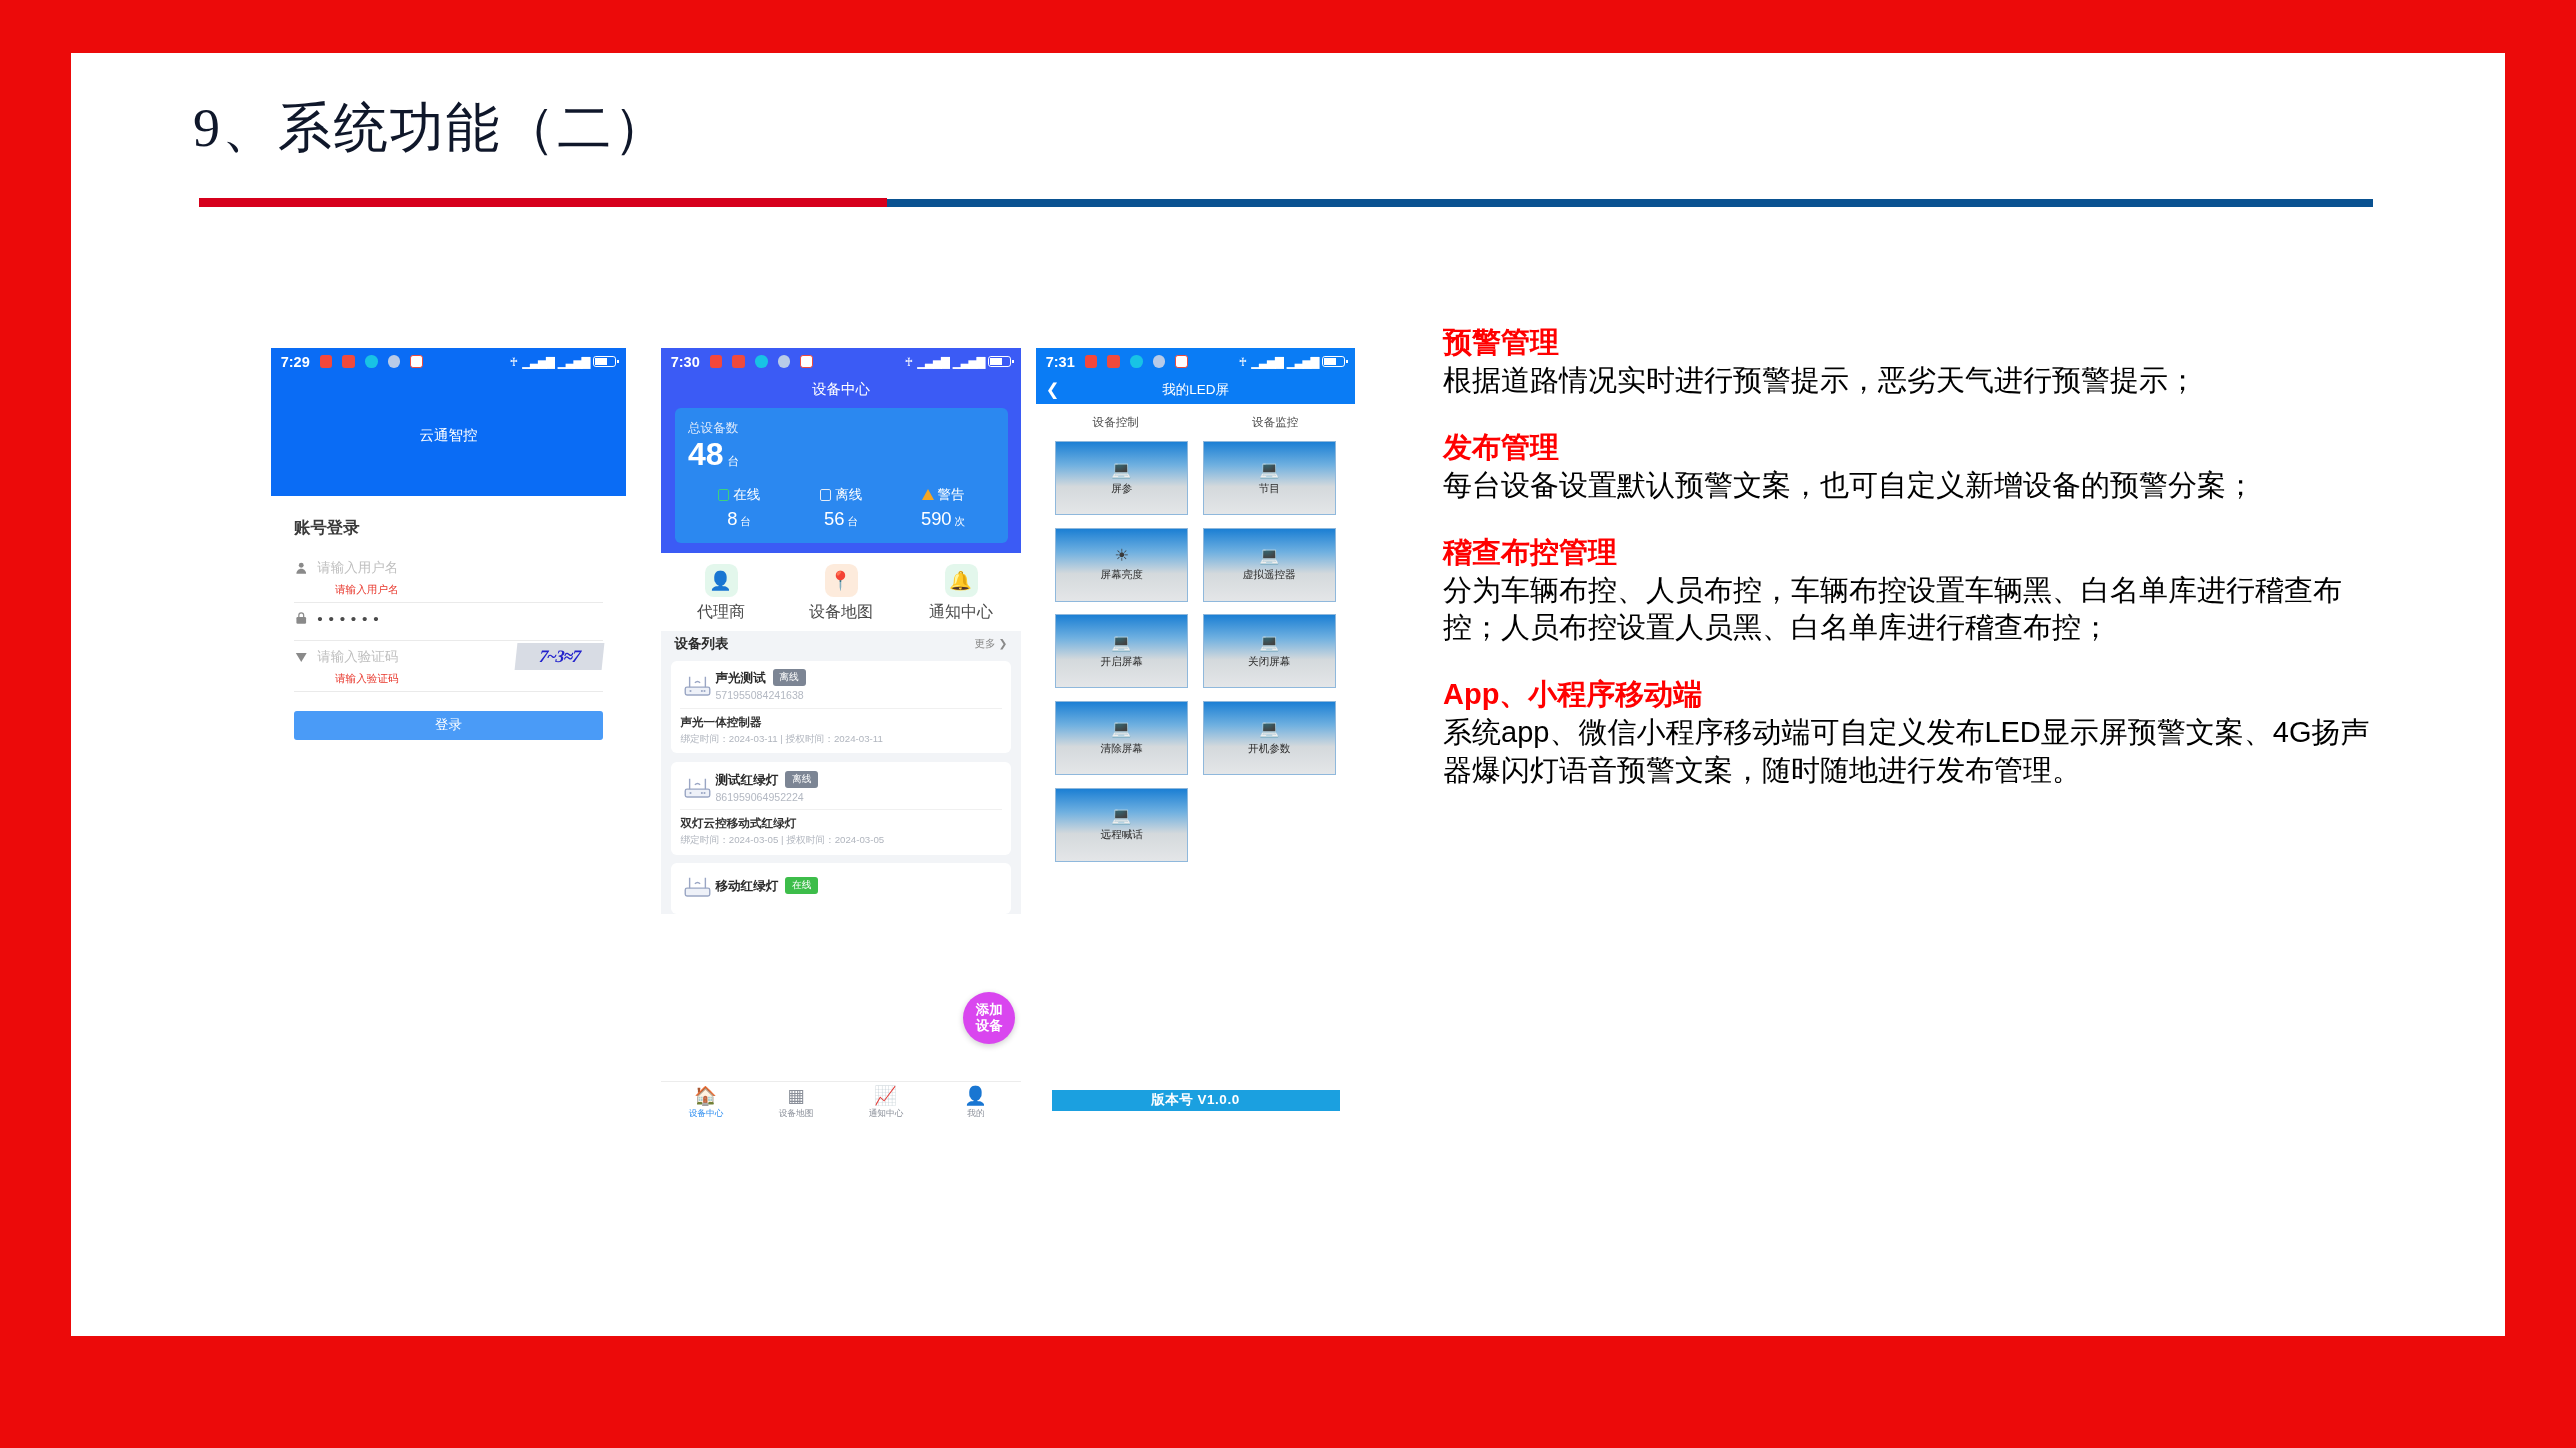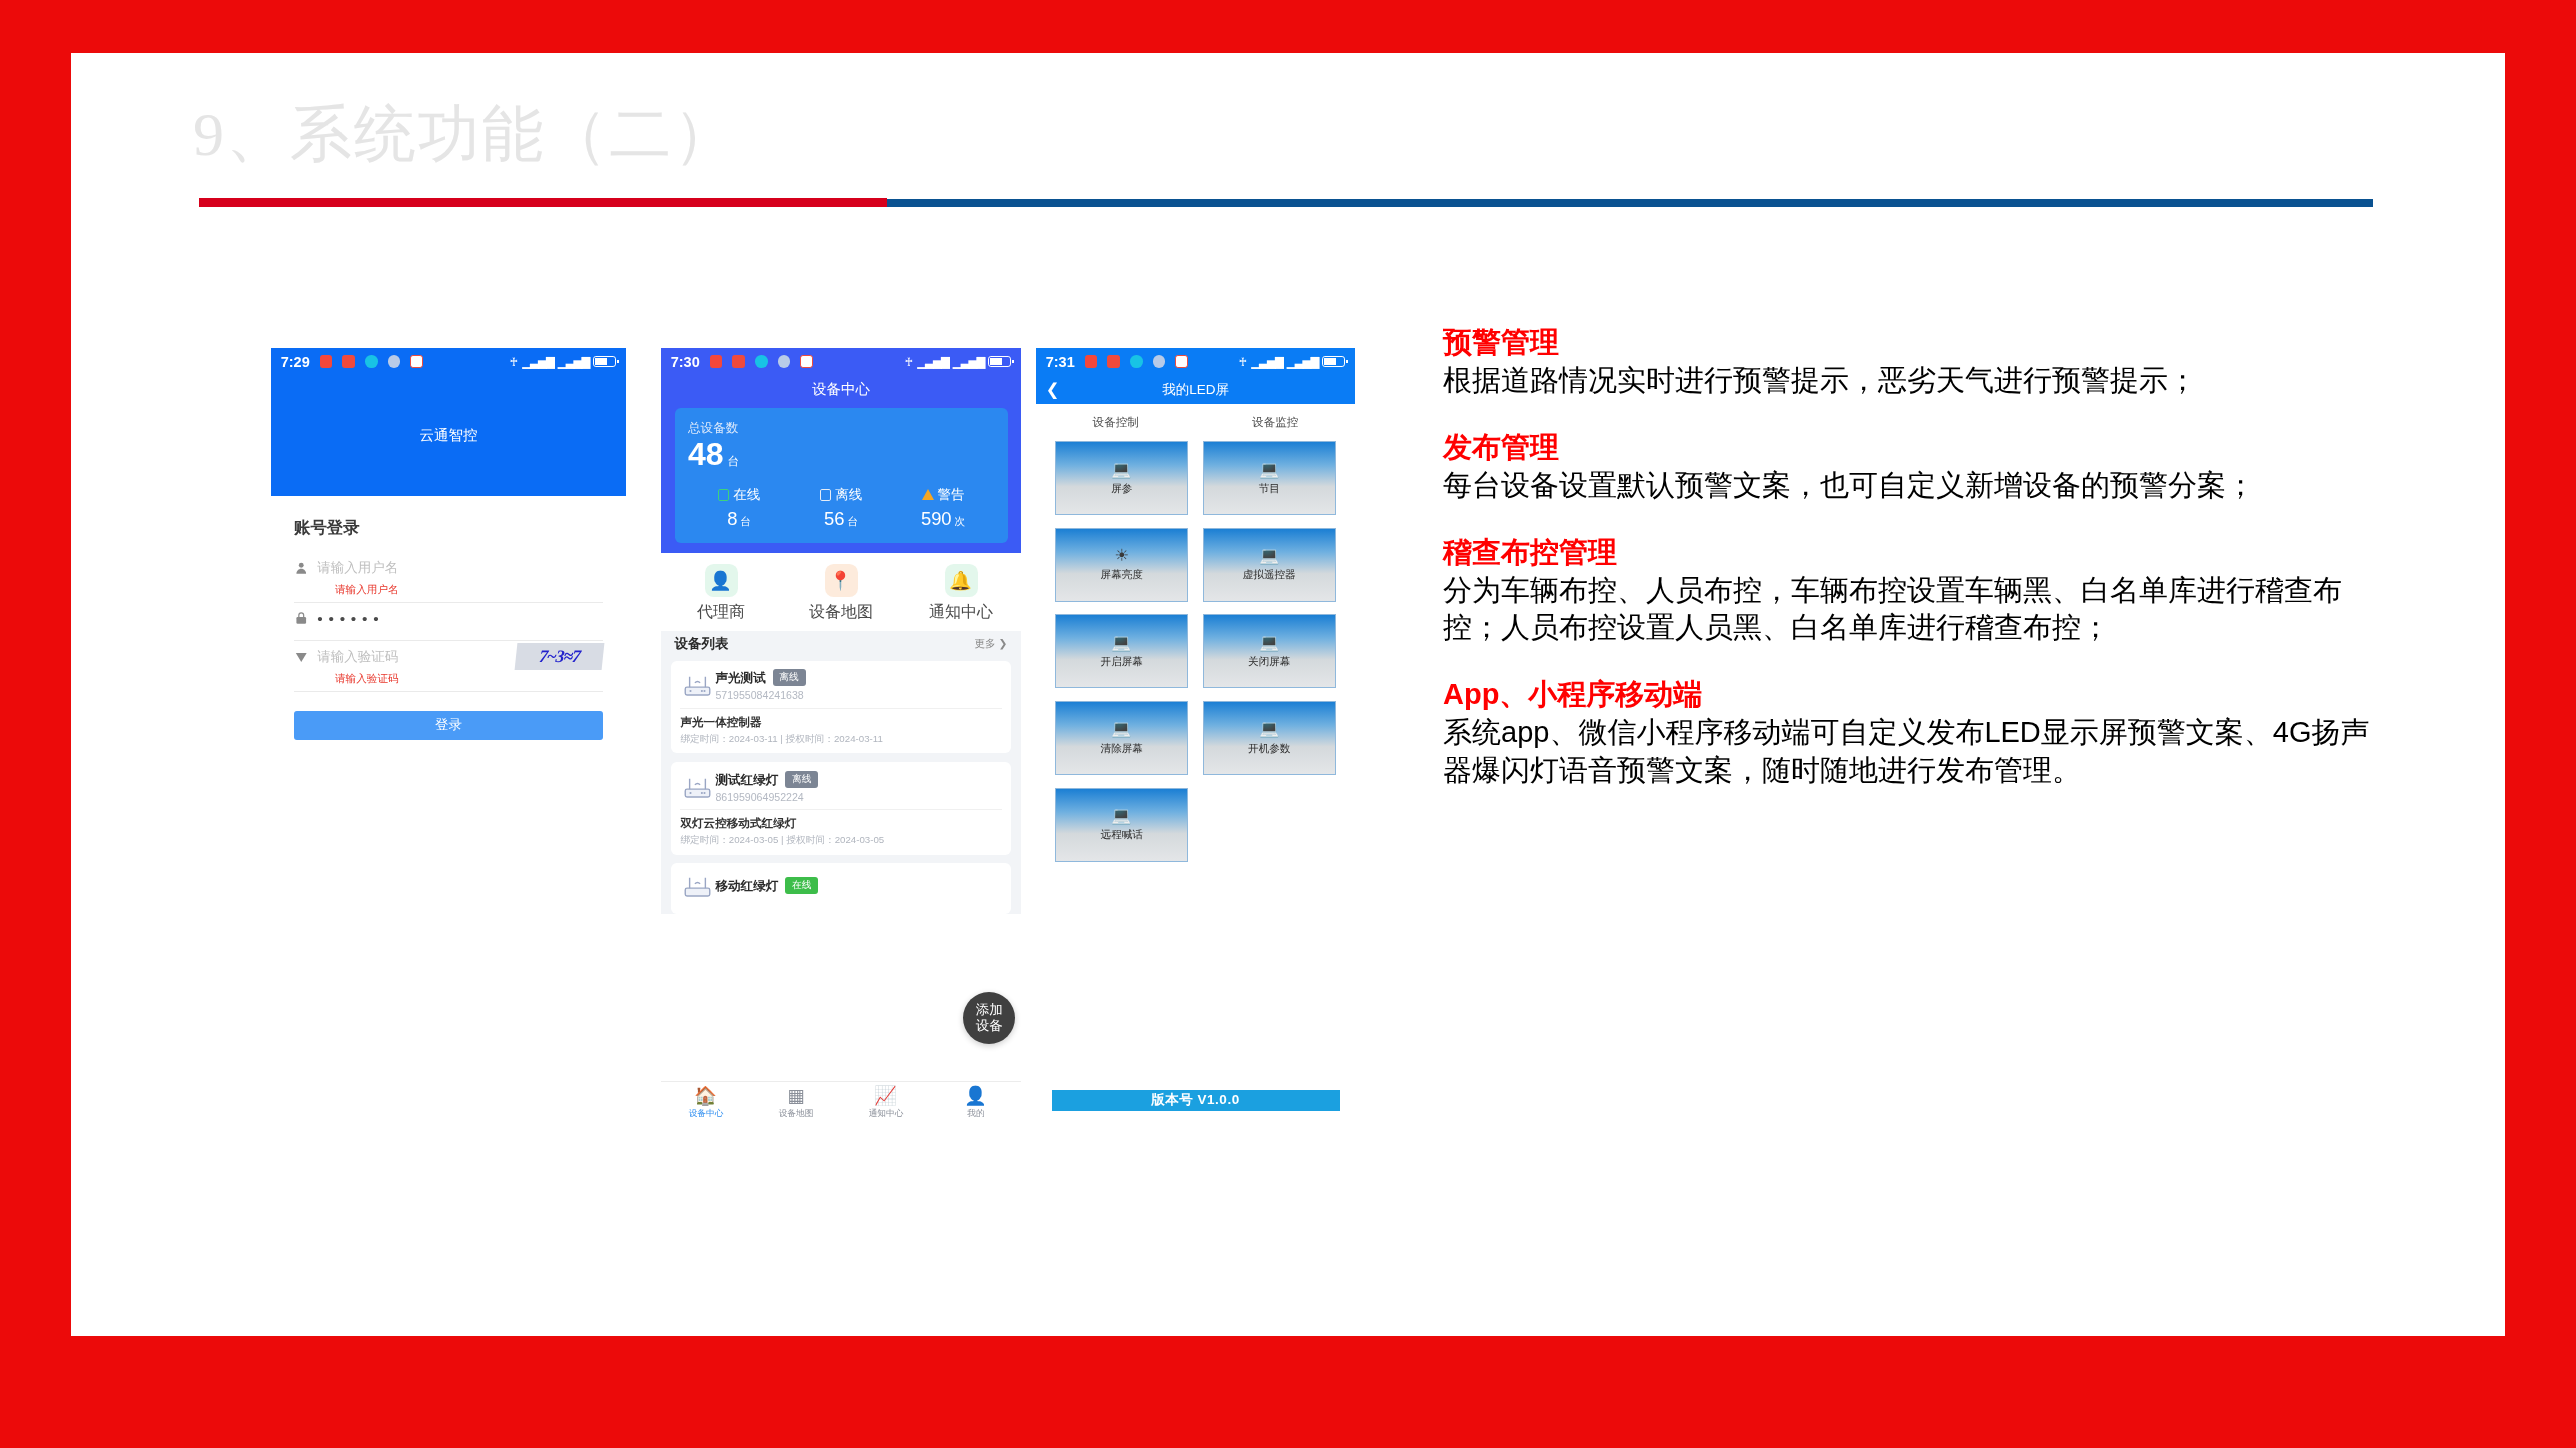--- a/index.html
+++ b/index.html
@@ -13,21 +13,21 @@
   .slide-white {
     position:absolute; left:71px; top:53px;
     width:2434px; height:1283px;
     background:#FFFFFF;
   }
 
   
   .title {
     position:absolute; left:193px; top:92px;
     font-family:"Liberation Serif","DejaVu Serif",serif;
-    font-size:62px; color:#e5e5e5; letter-spacing:1.9px;
+    font-size:54px; color:#0f172a; letter-spacing:1.9px;
     white-space:nowrap;
   }
   .rule-red {
     position:absolute; left:199px; top:198px;
     width:688px; height:8.7px; background:#D6001C;
   }
   .rule-blue {
     position:absolute; left:887px; top:199px;
     width:1486px; height:7.7px; background:#0A5291;
   }
@@ -143,21 +143,21 @@
   .badge.off { background:#7C8594; }
   .badge.on { background:#3DBD4A; }
   .dev-id { font-size:10.6px; color:#B3B8C2; margin-top:1.9px; }
   .dev-div { height:1px; background:#F0F0F0; margin:6.8px 0 5.8px 0; }
   .dev-sub { font-size:11.6px; font-weight:bold; color:#333; }
   .dev-meta { font-size:9.7px; color:#B0B5BE; margin-top:2.9px; }
 
   .fab {
     position:absolute; right:5.8px; bottom:81px;
     width:52px; height:52px; border-radius:50%;
-    background:#404040; color:#fff; font-size:13.5px; font-weight:normal;
+    background:#d946ef; color:#fff; font-size:13.5px; font-weight:bold;
     display:flex; flex-direction:column; align-items:center; justify-content:center;
     line-height:1.15; box-shadow:0 1.9px 6.8px rgba(0,0,0,.2);
   }
   .tabbar {
     position:absolute; left:0; right:0; bottom:0; height:44px;
     background:#fff; border-top:1px solid #ECECEC;
     display:flex; align-items:center;
   }
   .tab { flex:1; text-align:center; }
   .tab .g { font-size:18.4px; line-height:1; color:#8A8F99; }

